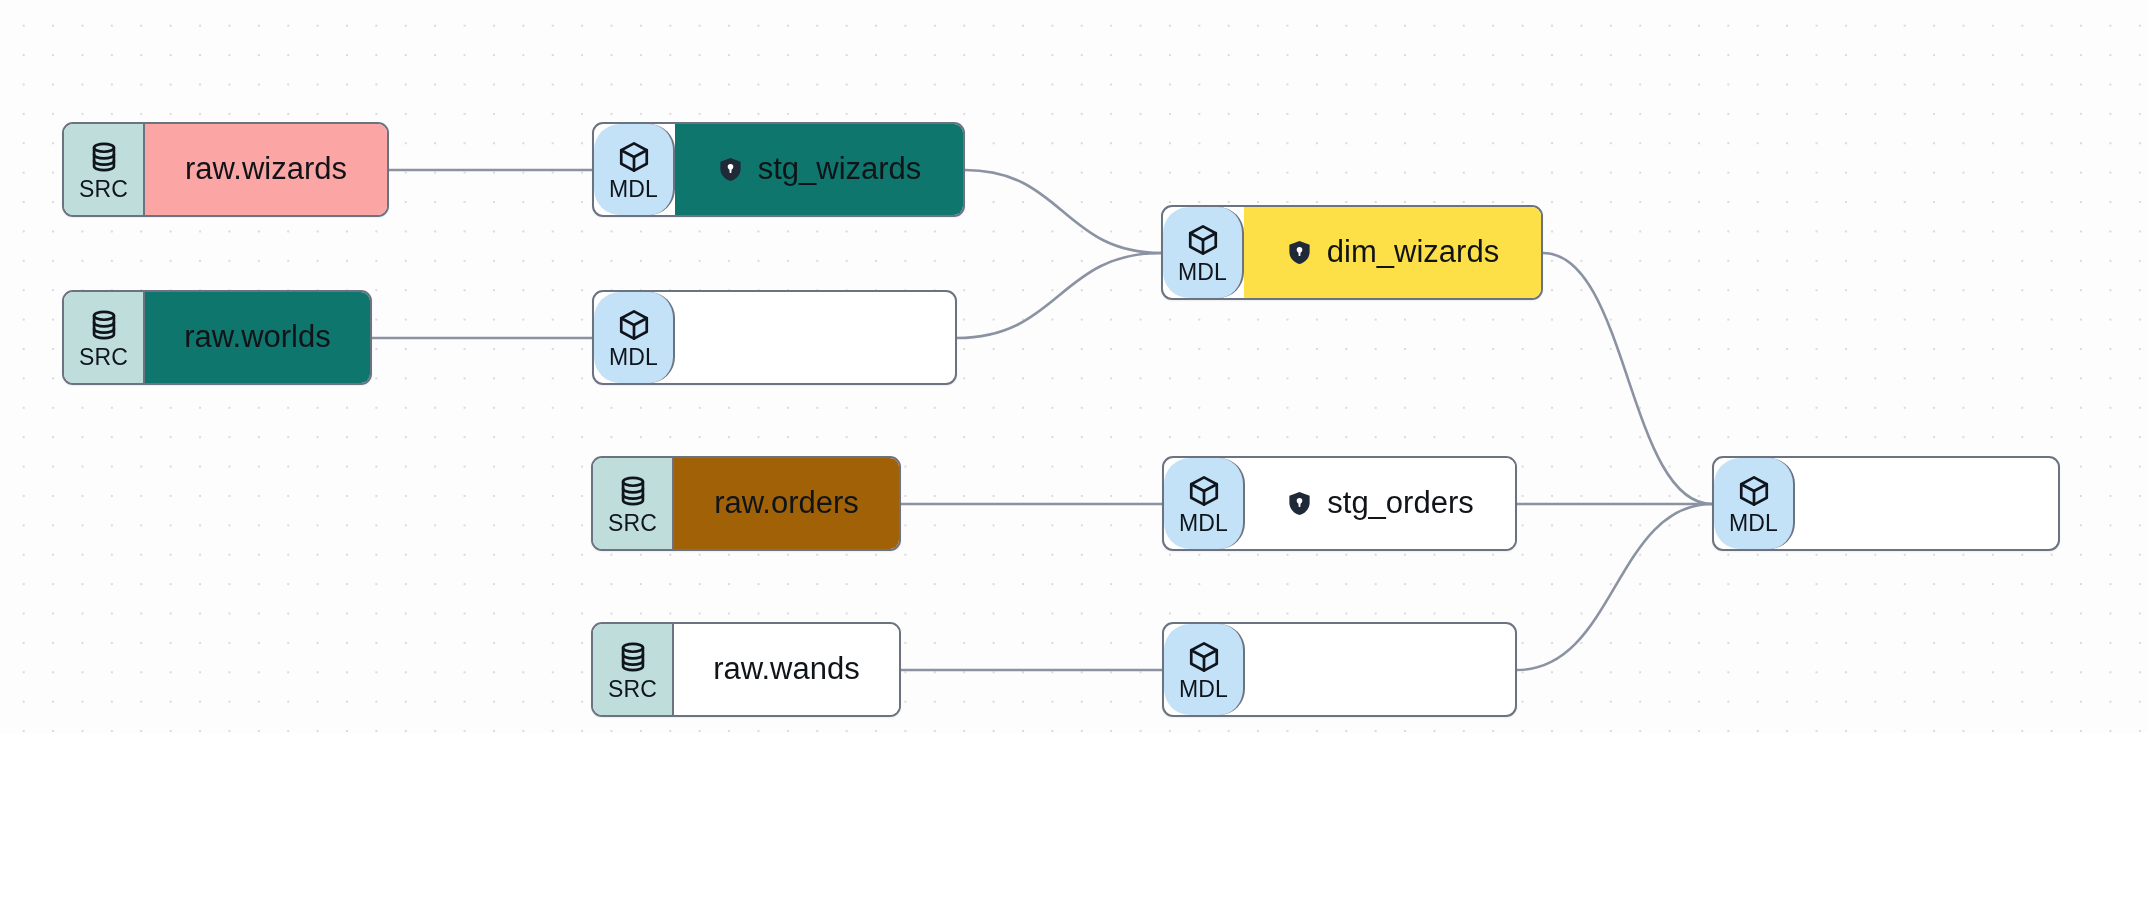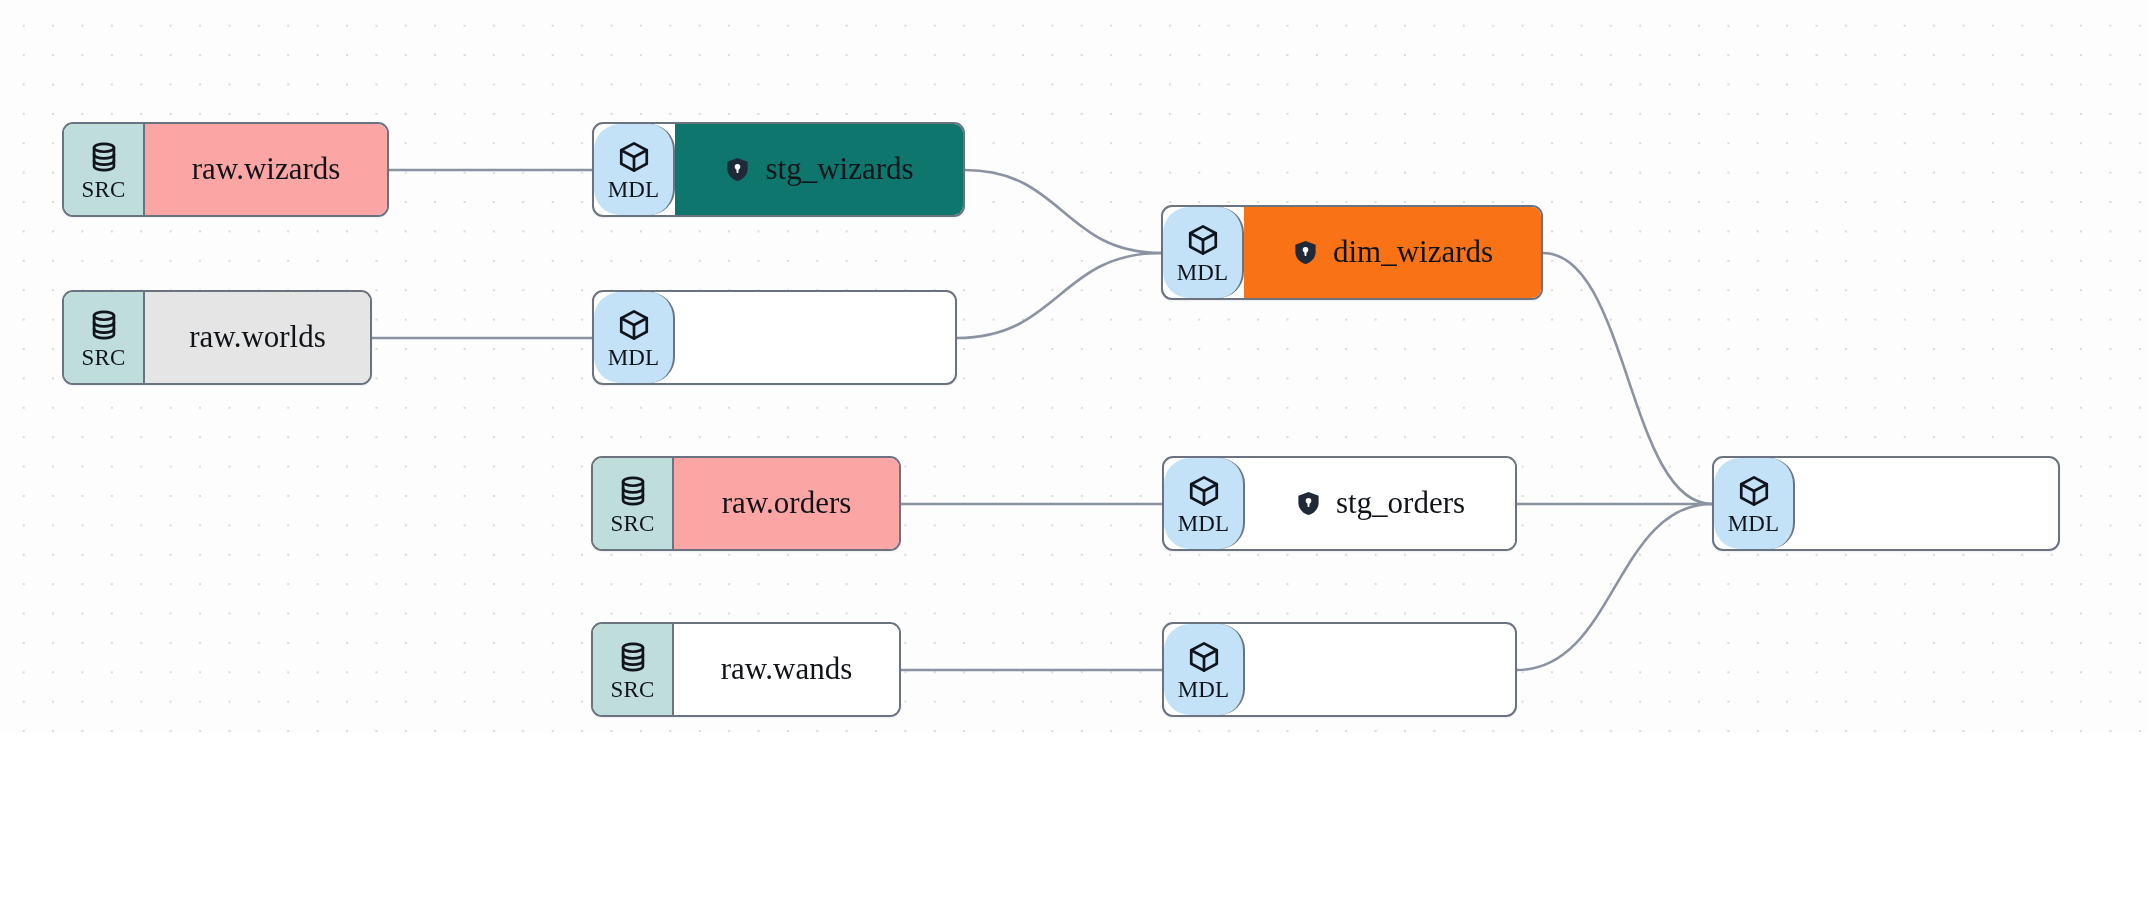--- a/index.html
+++ b/index.html
@@ -9,21 +9,21 @@
   }
   #canvas {
     position: relative;
     width: 2148px;
     height: 733px;
     background-color: #fdfdfd;
     background-image: radial-gradient(circle, #d9d9de 1.3px, transparent 1.4px);
     background-size: 29.4px 29.4px;
     background-position: 9px 11px;
     overflow: hidden;
-    font-family: Liberation Serif, serif;
+    font-family: Liberation Sans, sans-serif;
   }
 
   #edges {
     position: absolute;
     left: 0;
     top: 0;
     width: 2148px;
     height: 904px;
     pointer-events: none;
   }
@@ -132,35 +132,35 @@
       <div class="node" style="left: 62px; top: 290px; width: 310px; height: 95px; border-color: rgb(107, 114, 128);">
         <div class="badge badge-src" style="background: rgb(191, 222, 219); border-right-color: rgb(107, 114, 128);">
           <span class="badge-icon"><svg width="34" height="34" viewBox="0 0 24 24" fill="none" stroke="#10151d" stroke-width="1.9" stroke-linecap="round" stroke-linejoin="round">
               <ellipse cx="12" cy="5.5" rx="7" ry="2.8"></ellipse>
               <path d="M5 5.5 V18.5 C5 20 8.1 21.3 12 21.3 C15.9 21.3 19 20 19 18.5 V5.5"></path>
               <path d="M5 10.2 C5 11.7 8.1 13 12 13 C15.9 13 19 11.7 19 10.2"></path>
               <path d="M5 14.6 C5 16.1 8.1 17.4 12 17.4 C15.9 17.4 19 16.1 19 14.6"></path>
             </svg></span>
           <span class="badge-text">SRC</span>
         </div>
-        <div class="body" style="background: #e5e5e5;">
+        <div class="body" style="background: #0f766e;">
           <span class="node-label" style="color: rgb(16, 20, 24);">raw.worlds</span>
         </div>
       </div>
       <div class="node" style="left: 591px; top: 456px; width: 310px; height: 95px; border-color: rgb(107, 114, 128);">
         <div class="badge badge-src" style="background: rgb(191, 222, 219); border-right-color: rgb(107, 114, 128);">
           <span class="badge-icon"><svg width="34" height="34" viewBox="0 0 24 24" fill="none" stroke="#10151d" stroke-width="1.9" stroke-linecap="round" stroke-linejoin="round">
               <ellipse cx="12" cy="5.5" rx="7" ry="2.8"></ellipse>
               <path d="M5 5.5 V18.5 C5 20 8.1 21.3 12 21.3 C15.9 21.3 19 20 19 18.5 V5.5"></path>
               <path d="M5 10.2 C5 11.7 8.1 13 12 13 C15.9 13 19 11.7 19 10.2"></path>
               <path d="M5 14.6 C5 16.1 8.1 17.4 12 17.4 C15.9 17.4 19 16.1 19 14.6"></path>
             </svg></span>
           <span class="badge-text">SRC</span>
         </div>
-        <div class="body" style="background: #fca5a5;">
+        <div class="body" style="background: #a16207;">
           <span class="node-label" style="color: rgb(16, 20, 24);">raw.orders</span>
         </div>
       </div>
       <div class="node" style="left: 591px; top: 622px; width: 310px; height: 95px; border-color: rgb(107, 114, 128);">
         <div class="badge badge-src" style="background: rgb(191, 222, 219); border-right-color: rgb(107, 114, 128);">
           <span class="badge-icon"><svg width="34" height="34" viewBox="0 0 24 24" fill="none" stroke="#10151d" stroke-width="1.9" stroke-linecap="round" stroke-linejoin="round">
               <ellipse cx="12" cy="5.5" rx="7" ry="2.8"></ellipse>
               <path d="M5 5.5 V18.5 C5 20 8.1 21.3 12 21.3 C15.9 21.3 19 20 19 18.5 V5.5"></path>
               <path d="M5 10.2 C5 11.7 8.1 13 12 13 C15.9 13 19 11.7 19 10.2"></path>
               <path d="M5 14.6 C5 16.1 8.1 17.4 12 17.4 C15.9 17.4 19 16.1 19 14.6"></path>
@@ -229,21 +229,21 @@
       </div>
       <div class="node" style="left: 1161px; top: 205px; width: 382px; height: 95px; border-color: rgb(107, 114, 128);">
         <div class="badge badge-mdl" style="background: rgb(195, 226, 247); border-right-color: rgb(107, 114, 128);">
           <span class="badge-icon"><svg width="34" height="34" viewBox="0 0 24 24" fill="none" stroke="#10151d" stroke-width="1.9" stroke-linecap="round" stroke-linejoin="round">
               <path d="M12 2.4 L21 7.2 V16.8 L12 21.6 L3 16.8 V7.2 Z"></path>
               <path d="M3 7.2 L12 12 L21 7.2"></path>
               <path d="M12 12 V21.6"></path>
             </svg></span>
           <span class="badge-text">MDL</span>
         </div>
-        <div class="body has-shield" style="background: #f97316;">
+        <div class="body has-shield" style="background: #fde047;">
           <span class="shield-icon"><svg width="27" height="27" viewBox="0 0 24 24">
               <path d="M12 1.8 L21 5.2 V11.4 C21 16.6 17.2 20.8 12 22.3 C6.8 20.8 3 16.6 3 11.4 V5.2 Z" fill="#1f2937"></path>
               <circle cx="12" cy="9.6" r="2.5" fill="#ffffff"></circle>
               <path d="M10.8 9.6 H13.2 L12.7 15.2 H11.3 Z" fill="#ffffff"></path>
             </svg></span>
           <span class="node-label" style="color: rgb(16, 20, 24);">dim_wizards</span>
         </div>
       </div>
       <div class="node" style="left: 1712px; top: 456px; width: 348px; height: 95px; border-color: rgb(107, 114, 128);">
         <div class="badge badge-mdl" style="background: rgb(195, 226, 247); border-right-color: rgb(107, 114, 128);">

